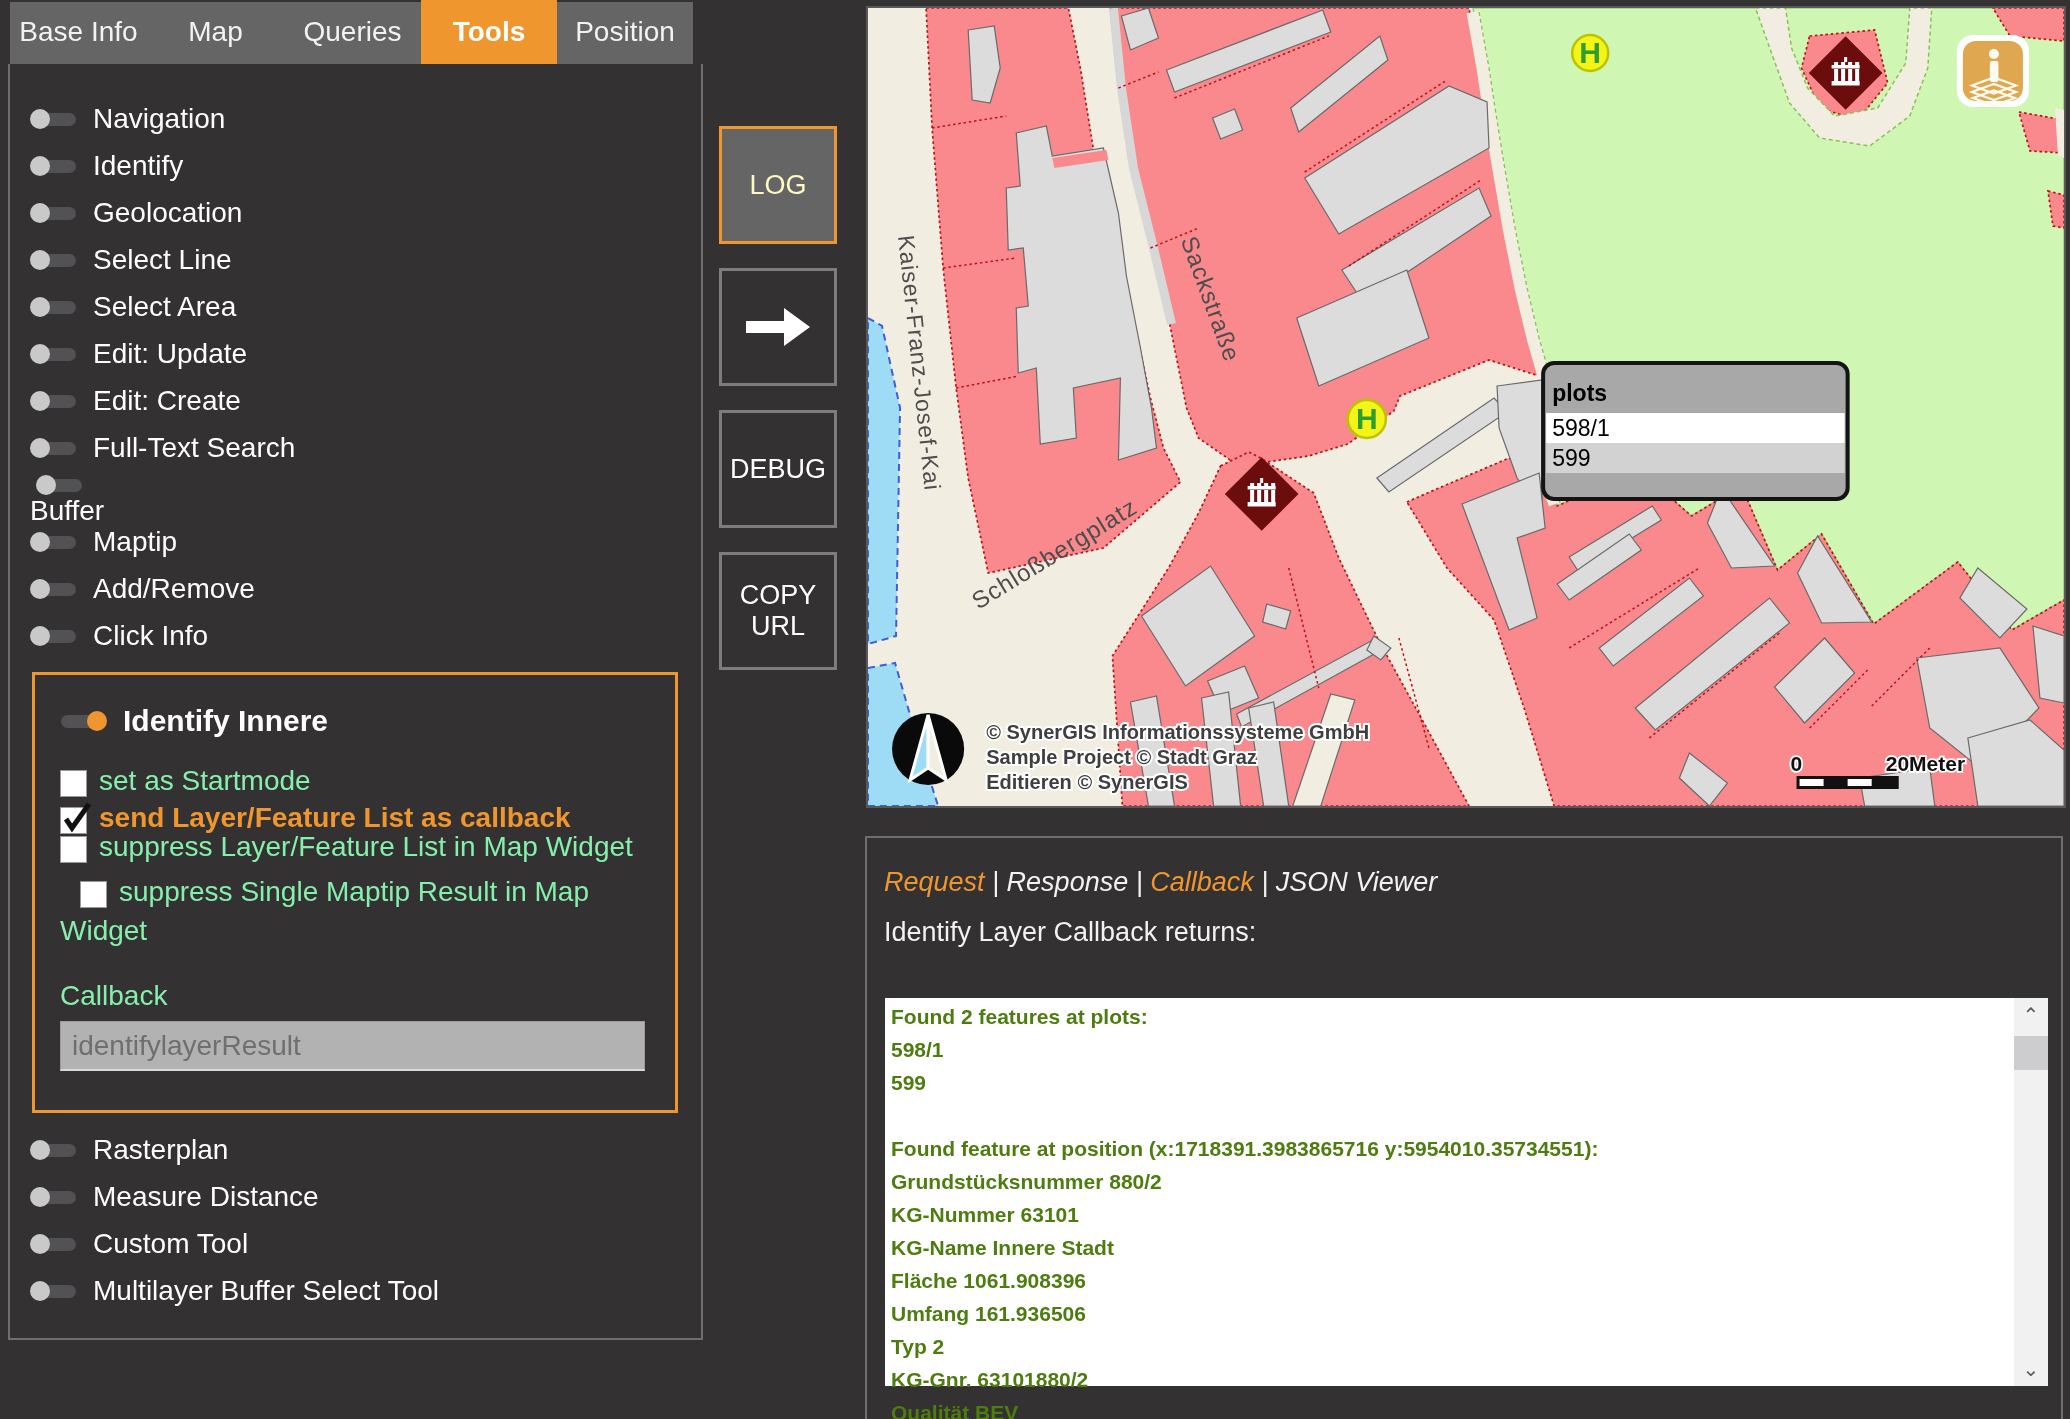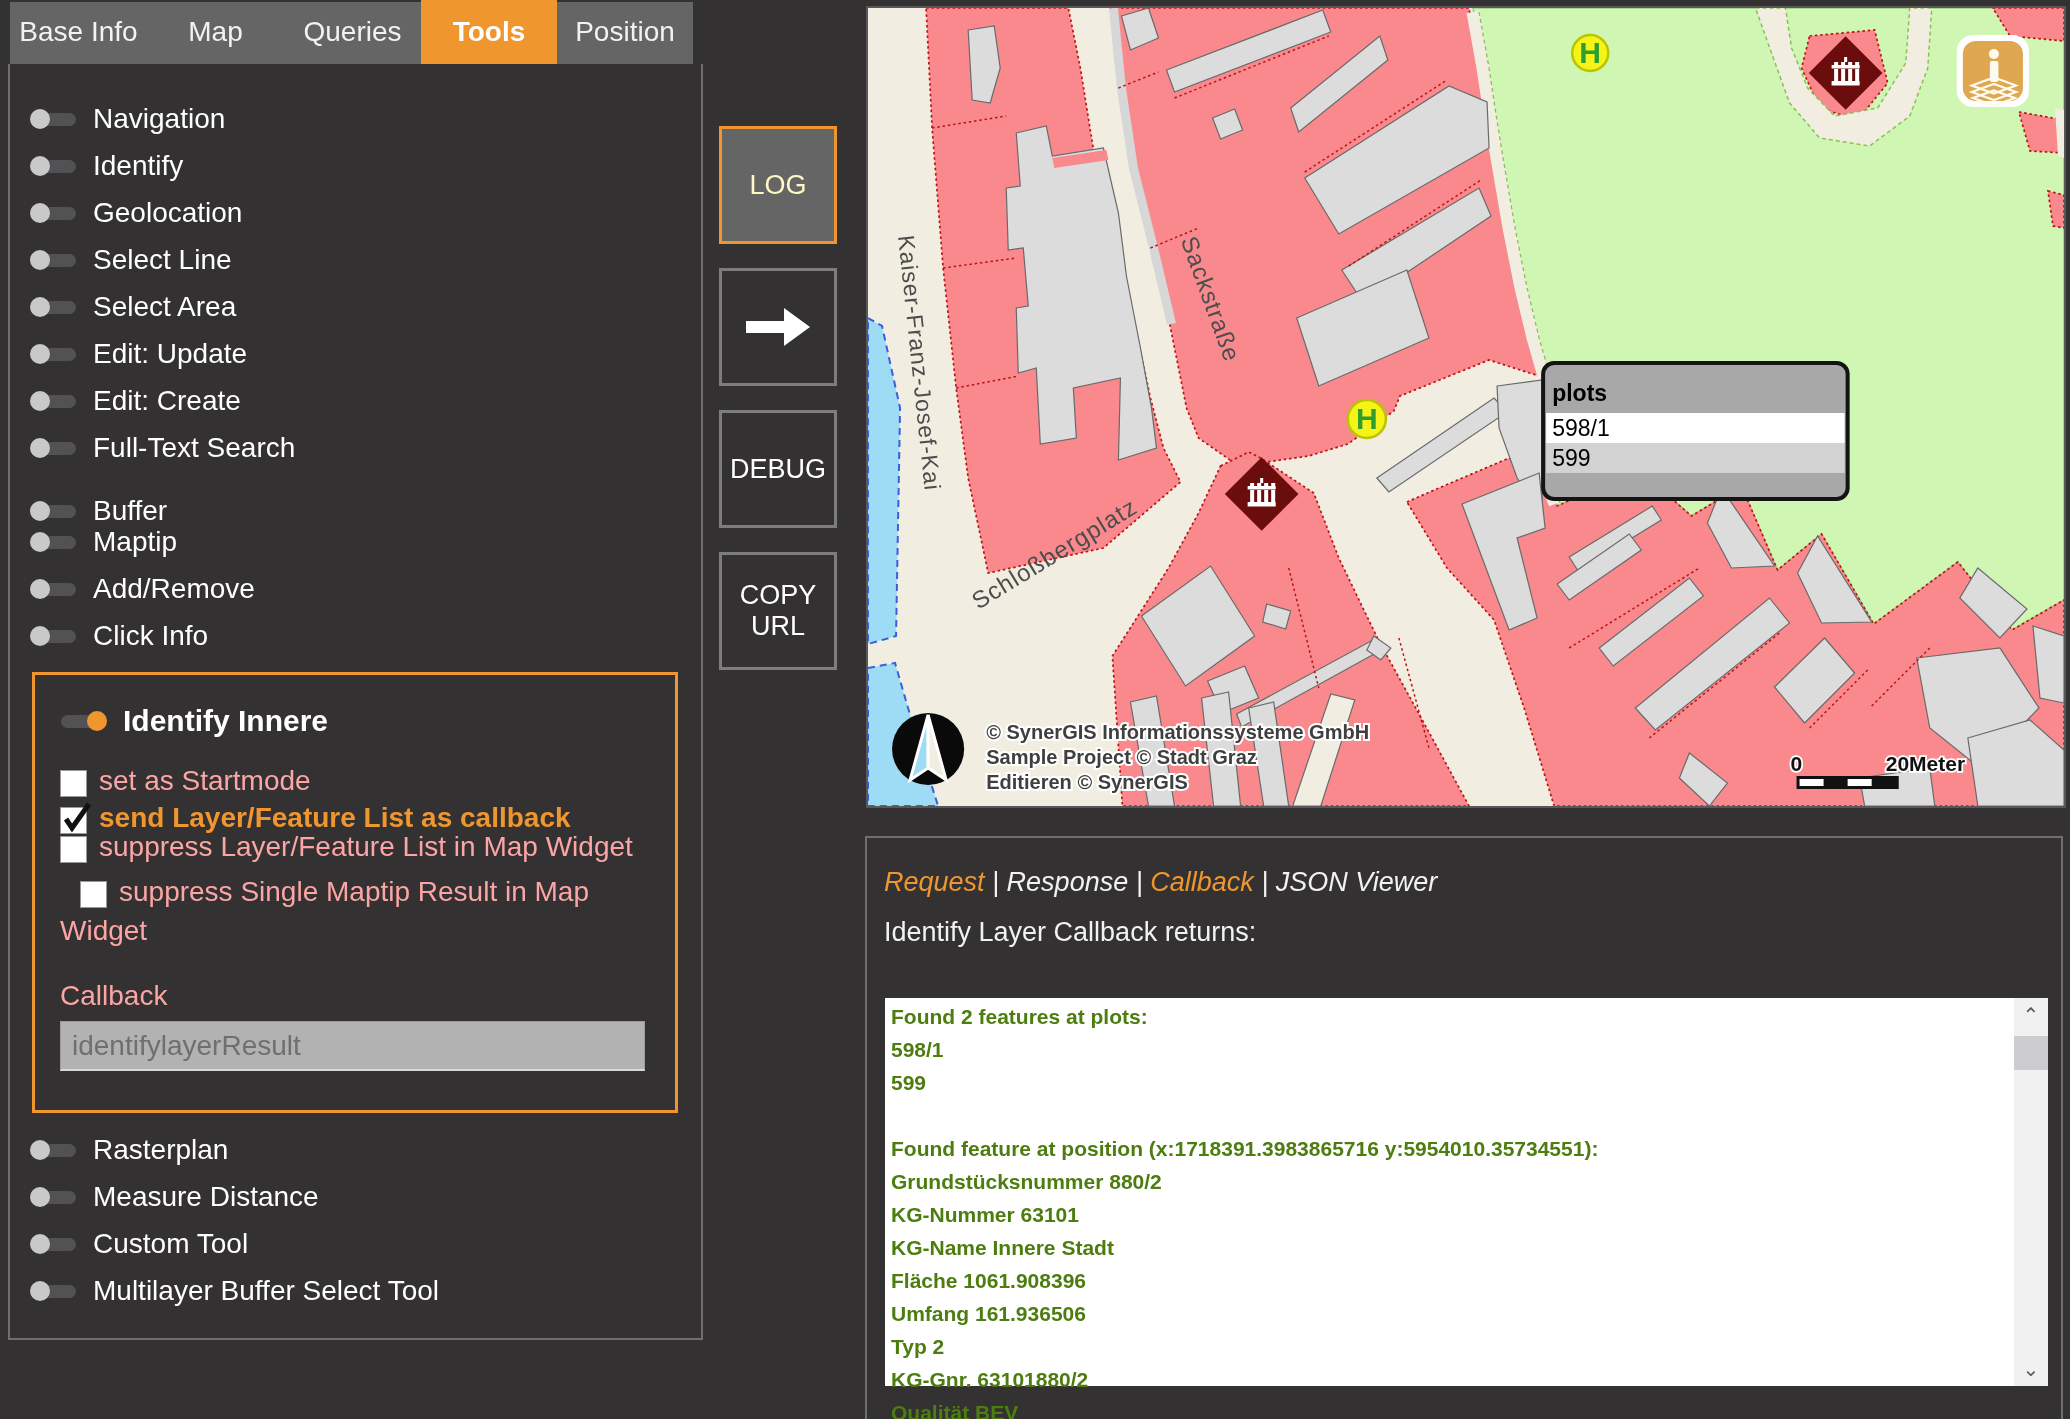--- a/index.html
+++ b/index.html
@@ -15,21 +15,21 @@
   .row{position:absolute;left:30px;height:40px;display:flex;align-items:center;}
   .tog{position:relative;width:47px;height:20px;margin-right:16px;flex:none;}
   .tog .track{position:absolute;left:1px;right:1px;top:4px;height:13px;border-radius:7px;background:#525254;}
   .tog .knob{position:absolute;left:0;top:0;width:20px;height:20px;border-radius:50%;background:#c9c9c9;}
   .tog.on .knob{left:27px;background:#f0962e;}
   .row .lbl{color:#fff;font-size:28px;white-space:nowrap;}
   
   #idbox{left:32px;top:672px;width:640px;height:435px;border:3px solid #f0962e;}
   .cbrow{position:absolute;left:25px;display:flex;align-items:flex-start;}
   .cb{width:25px;height:25px;background:#fff;border:1px solid #999;margin-right:12px;flex:none;margin-top:5px;position:relative;}
-  .cbl{color:#fca5a5;font-size:28px;}
+  .cbl{color:#86efac;font-size:28px;}
   .cbl.or{color:#f0962e;font-weight:bold;}
   #cbinput{left:25px;top:346px;width:572px;height:47px;background:#b2b2b2;border:1px solid #9c9c9c;
      border-bottom:2px solid #d8d8d8;color:#6f6f6f;font-size:28px;line-height:47px;padding-left:11px;}
   
   .midbtn{left:719px;width:112px;height:112px;border:3px solid #7d7d7d;background:#333132;color:#fff;
       font-size:27px;display:flex;align-items:center;justify-content:center;text-align:center;}
   
   #map{left:866px;top:6px;width:1196px;height:798px;border:2px solid #58585a;background:#f1ede1;overflow:hidden;}
   
   #botpanel{left:865px;top:836px;width:1194px;height:583px;border:2px solid #6f6f6f;background:#333132;overflow:hidden;}
@@ -105,21 +105,21 @@
         </div>
         <div class="lbl">Edit: Create</div>
       </div>
       <div class="row" style="top:428px;">
         <div class="tog">
           <div class="track"></div>
           <div class="knob"></div>
         </div>
         <div class="lbl">Full-Text Search</div>
       </div>
-      <div class="row" style="top:491px;">
+      <div class="row" style="top:475px;flex-direction:column;">
         <div class="tog">
           <div class="track"></div>
           <div class="knob"></div>
         </div>
         <div class="lbl">Buffer</div>
       </div>
       <div class="row" style="top:522px;">
         <div class="tog">
           <div class="track"></div>
           <div class="knob"></div>

